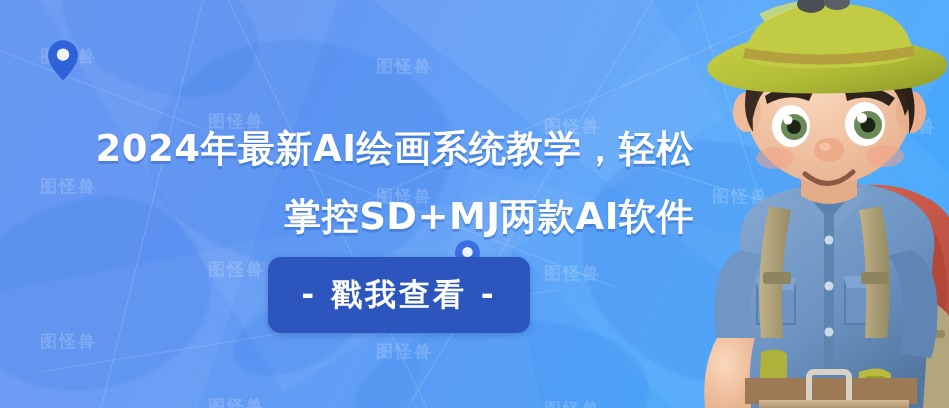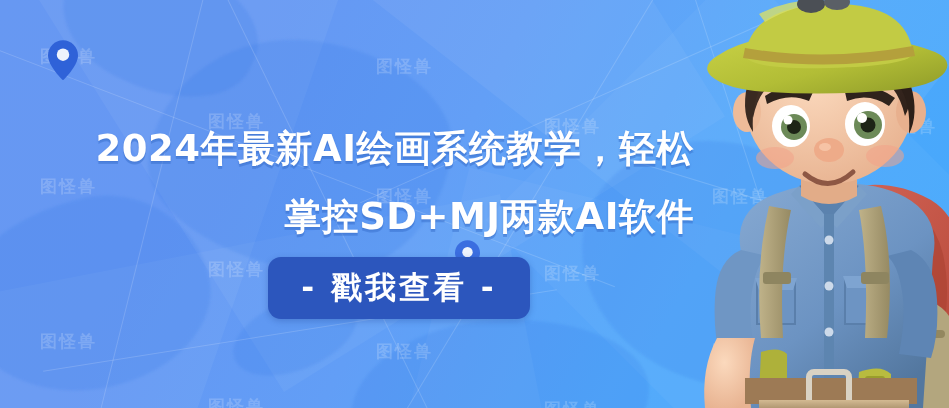--- a/index.html
+++ b/index.html
@@ -77,21 +77,21 @@
     letter-spacing:.5px;
     text-shadow:0 3px 0 rgba(55,110,205,.45), 0 1px 2px rgba(40,90,180,.35);
     font-family:"DejaVu Sans","Liberation Sans",sans-serif;
     white-space:pre-line;
     margin-top:11px;
   }
 
   
   #cta{
     position:absolute;left:268px;top:257px;
-    width:262px;height:62px;
+    width:262px;height:76px;
     background:#2c56bd;
     border-radius:13px;
     display:flex;align-items:center;justify-content:center;
     color:#ffffff;
     font-size:31px;font-weight:700;letter-spacing:3px;
     font-family:"DejaVu Sans","Liberation Sans",sans-serif;
     box-shadow:0 2px 6px rgba(25,60,140,.3);
     cursor:pointer;
   }
 

